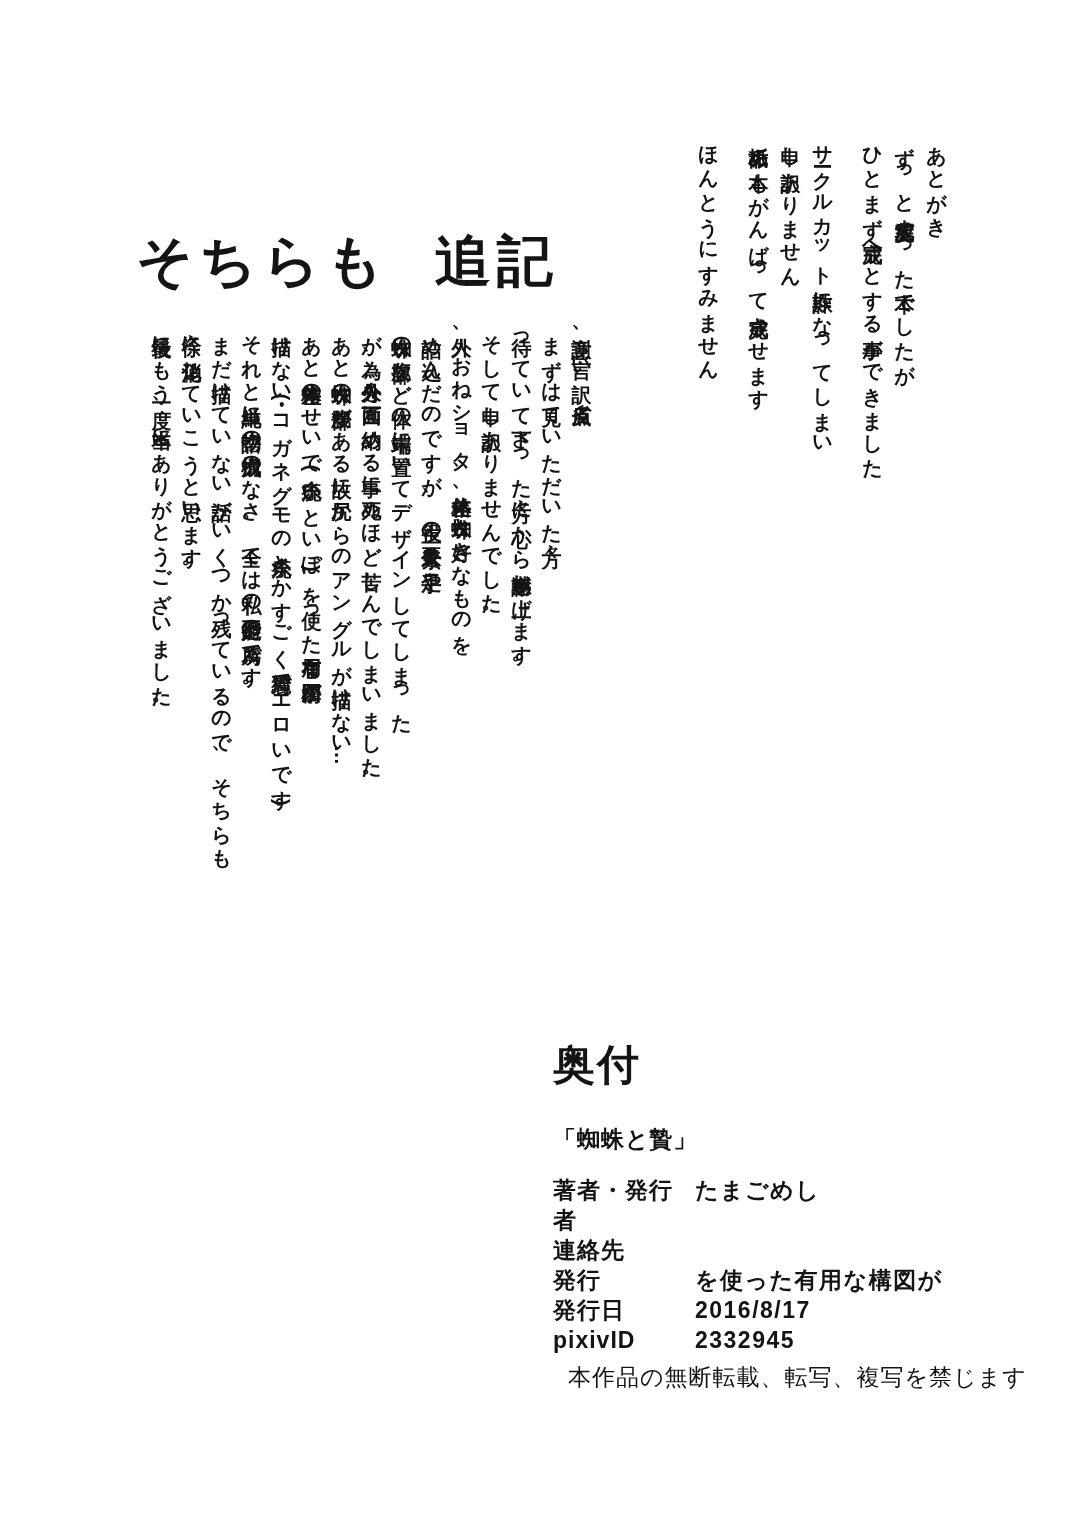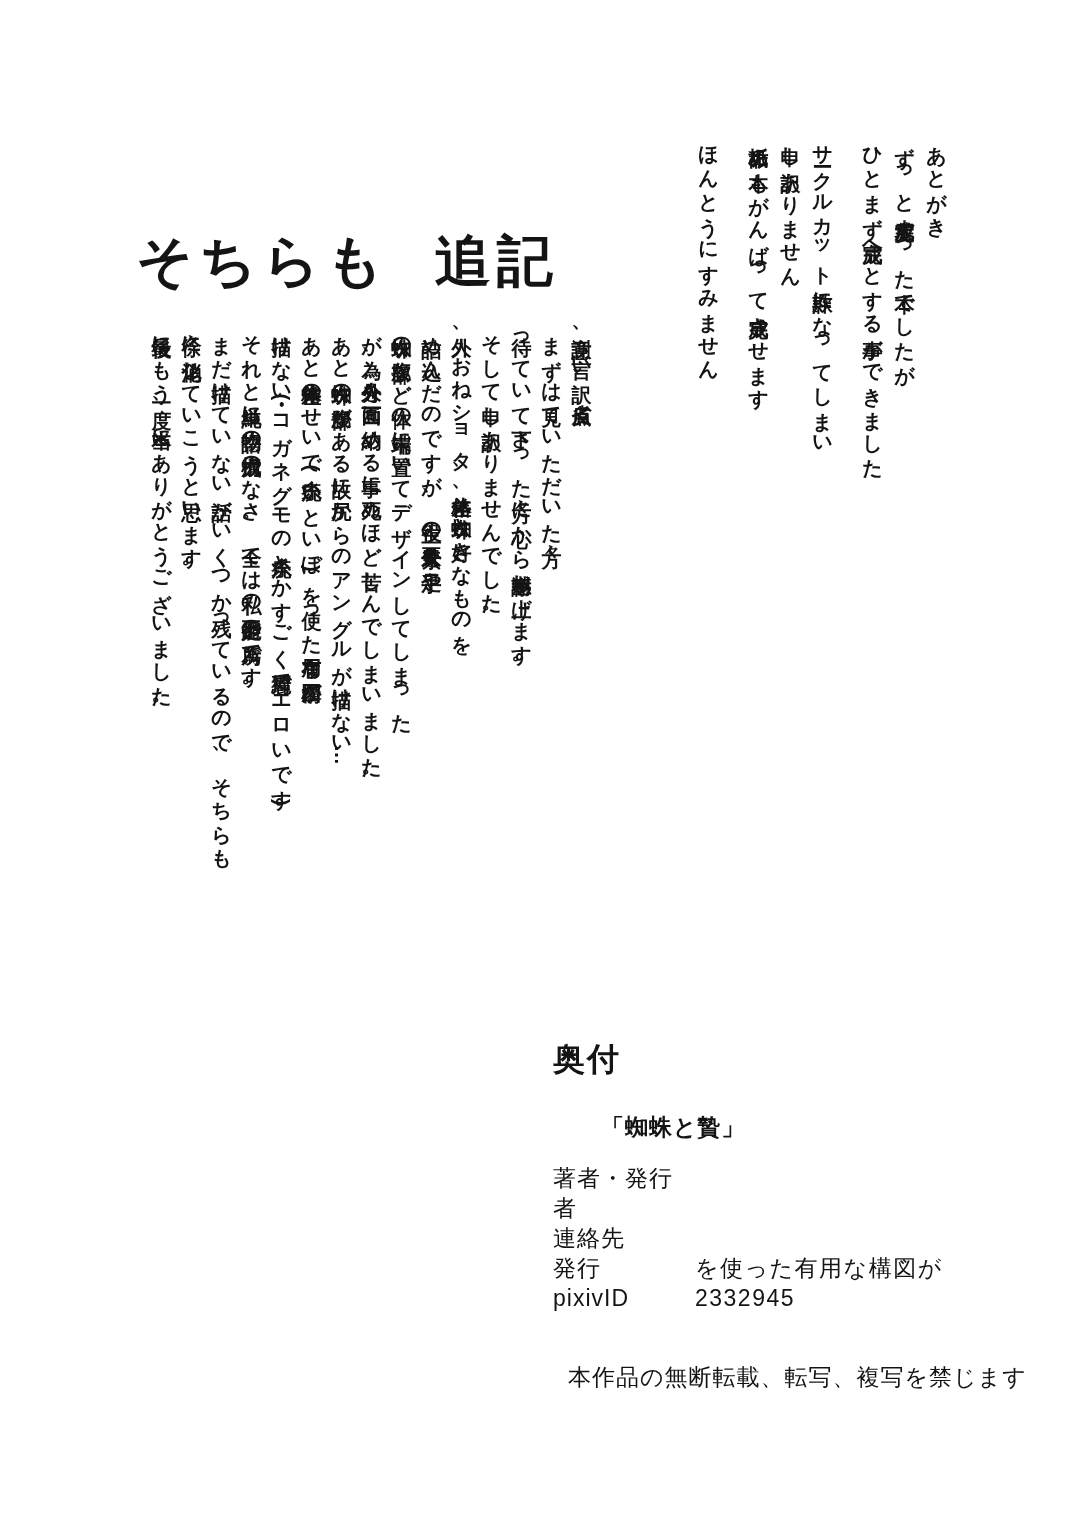--- a/index.html
+++ b/index.html
@@ -58,38 +58,37 @@
     font-family: "DejaVu Sans", sans-serif;
   }
 
   
   .colophon {
     position: absolute;
     left: 553px;
     top: 1040px;
   }
   .colophon-heading {
-    font-size: 32px;
+    font-size: 42px;
     font-weight: 700;
     letter-spacing: 2px;
     line-height: 1.2;
     margin: 0;
   }
   .book-title {
     margin-top: 34px;
     font-size: 23px;
     font-weight: 600;
     letter-spacing: 1px;
-    margin-left: 48px;
   }
   .colophon-rows { margin-top: 20px; }
   .colophon-row {
     display: flex;
     font-size: 23px;
-    font-weight: 400;
+    font-weight: 700;
     line-height: 30px;
     letter-spacing: 1px;
   }
   .colophon-row .label { flex: 0 0 142px; }
   .colophon-row .value { letter-spacing: 1.5px; }
 
   .notice {
     position: absolute;
     left: 568px;
     top: 1362px;
@@ -139,27 +138,32 @@
     <div class="vline">徐々に消化していこうと思います。</div>
     <div class="vline">最後にもう一度、本当にありがとうございました。</div>
   </div>
 
   <div class="colophon">
     <div class="colophon-heading">奥付</div>
     <div class="book-title">「蜘蛛と贄」</div>
     <div class="colophon-rows">
       <div class="colophon-row">
         <span class="label">著者・発行者</span>
+        <span class="value">たまごめし</span>
       </div>
       <div class="colophon-row">
         <span class="label">連絡先</span>
       </div>
       <div class="colophon-row">
         <span class="label">発行</span>
         <span class="value">を使った有用な構図が</span>
+      </div>
+      <div class="colophon-row">
+        <span class="label">発行日</span>
+        <span class="value">2016/8/17</span>
       </div>
       <div class="colophon-row">
         <span class="label">pixivID</span>
         <span class="value">2332945</span>
       </div>
     </div>
   </div>
 
   <div class="notice">本作品の無断転載、転写、複写を禁じます</div>
 

